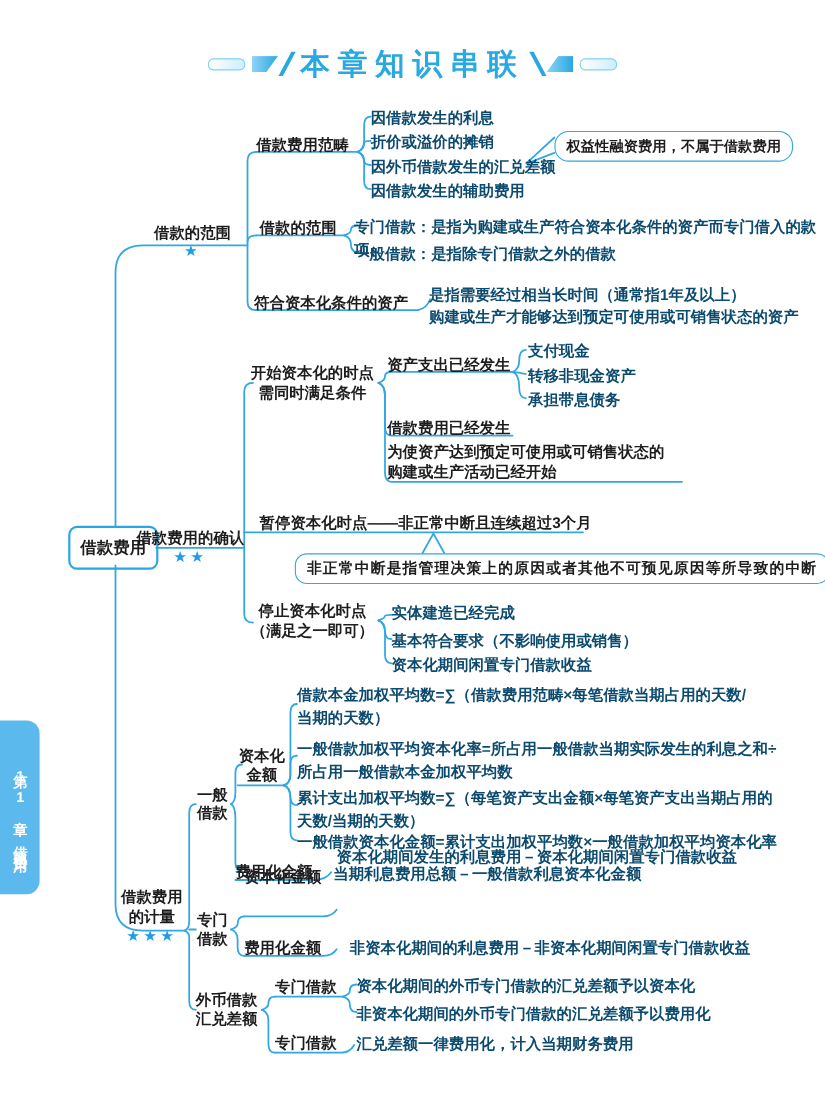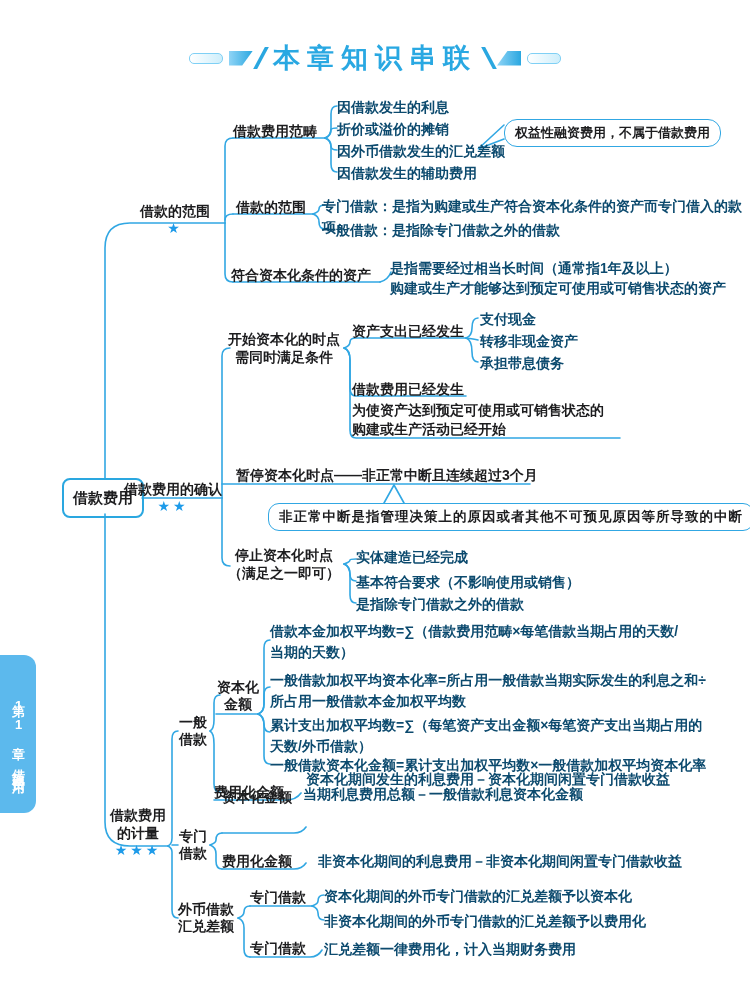--- a/index.html
+++ b/index.html
@@ -149,37 +149,37 @@
   <div class="leaf" style="left:480px;top:353px;">承担带息债务</div>
   <div class="node" style="left:352px;top:380px;">借款费用已经发生</div>
   <div class="node" style="left:352px;top:401px;line-height:19px;">为使资产达到预定可使用或可销售状态的
 购建或生产活动已经开始</div>
   <div class="node" style="left:236px;top:466px;">暂停资本化时点——非正常中断且连续超过3个月</div>
   <div class="callout big" style="left:268px;top:503px;">非正常中断是指管理决策上的原因或者其他不可预见原因等所导致的中断</div>
   <div class="node center" style="left:224px;top:546px;width:120px;">停止资本化时点
 （满足之一即可）</div>
   <div class="leaf" style="left:356px;top:547px;">实体建造已经完成</div>
   <div class="leaf" style="left:356px;top:572px;">基本符合要求（不影响使用或销售）</div>
-  <div class="leaf" style="left:356px;top:594px;">是指除专门借款之外的借款</div>
+  <div class="leaf" style="left:356px;top:594px;">资本化期间闲置专门借款收益</div>
 
   <div class="node center" style="left:104px;top:788px;width:68px;">
     <span>借款费用
 的计量</span>
     <span class="stars">★★★</span>
   </div>
   <div class="node center" style="left:176px;top:714px;width:34px;line-height:17px;">一般
 借款</div>
   <div class="node center" style="left:214px;top:679px;width:48px;line-height:17px;">资本化
 金额</div>
   <div class="leaf" style="left:270px;top:621px;">借款本金加权平均数=∑（借款费用范畴×每笔借款当期占用的天数/
 当期的天数）</div>
   <div class="leaf" style="left:270px;top:670px;">一般借款加权平均资本化率=所占用一般借款当期实际发生的利息之和÷
 所占用一般借款本金加权平均数</div>
   <div class="leaf" style="left:270px;top:715px;">累计支出加权平均数=∑（每笔资产支出金额×每笔资产支出当期占用的
-天数/外币借款）</div>
+天数/当期的天数）</div>
   <div class="leaf" style="left:270px;top:755px;">一般借款资本化金额=累计支出加权平均数×一般借款加权平均资本化率</div>
   <div class="node" style="left:214px;top:783px;">费用化金额</div>
   <div class="leaf" style="left:303px;top:784px;">当期利息费用总额－一般借款利息资本化金额</div>
   <div class="node center" style="left:176px;top:828px;width:34px;line-height:17px;">专门
 借款</div>
   <div class="node" style="left:222px;top:788px;">资本化金额</div>
   <div class="leaf" style="left:306px;top:769px;">资本化期间发生的利息费用－资本化期间闲置专门借款收益</div>
   <div class="node" style="left:222px;top:852px;">费用化金额</div>
   <div class="leaf" style="left:306px;top:851px;margin-left:12px;">非资本化期间的利息费用－非资本化期间闲置专门借款收益</div>
   <div class="node center" style="left:174px;top:901px;width:64px;line-height:17px;">外币借款

